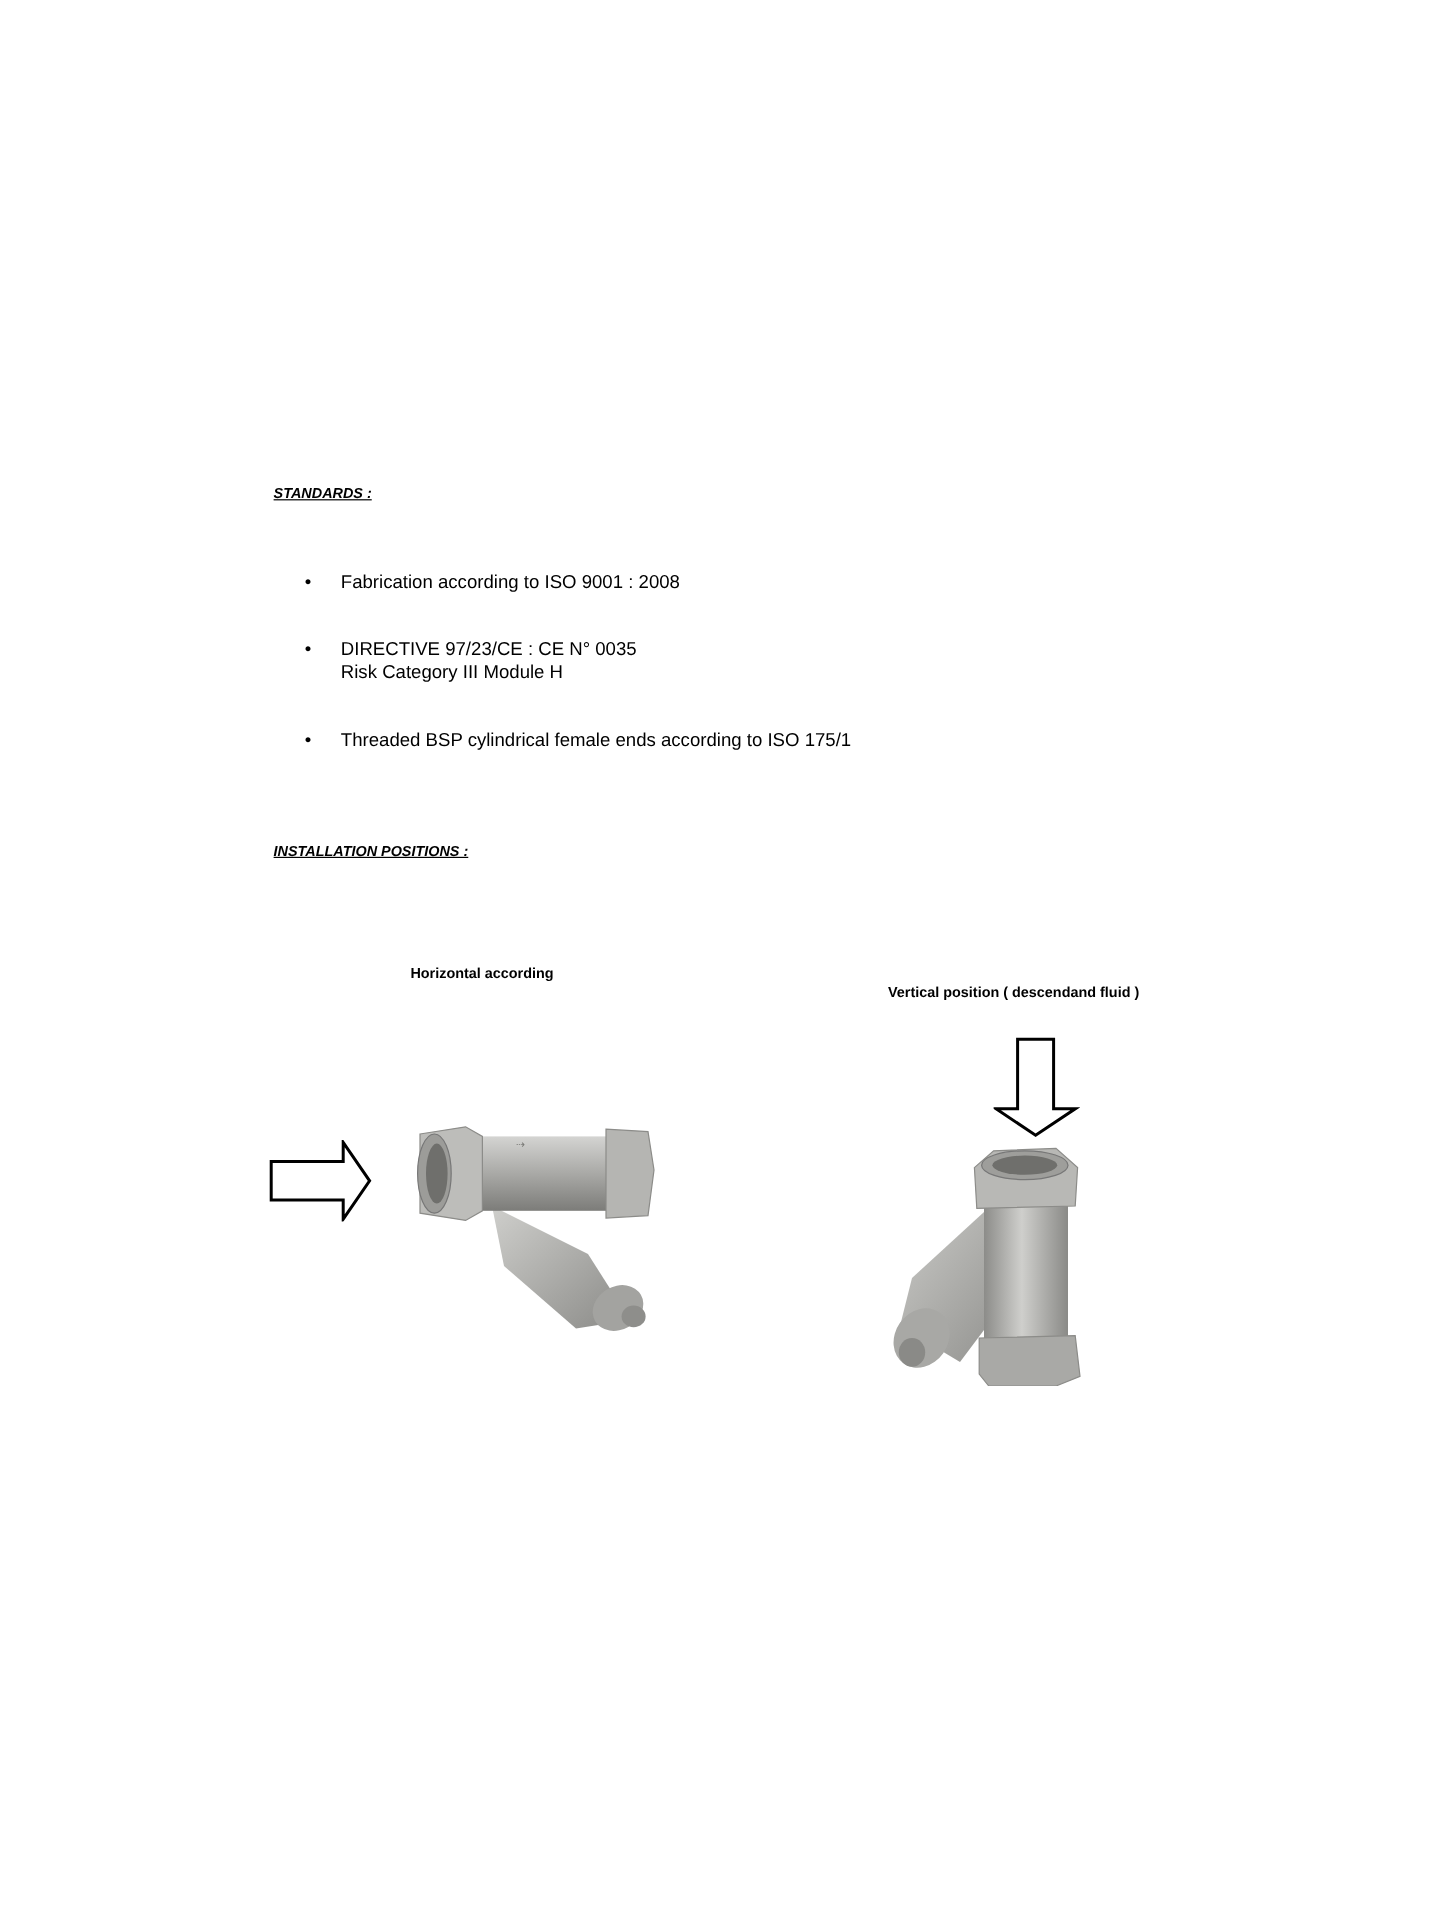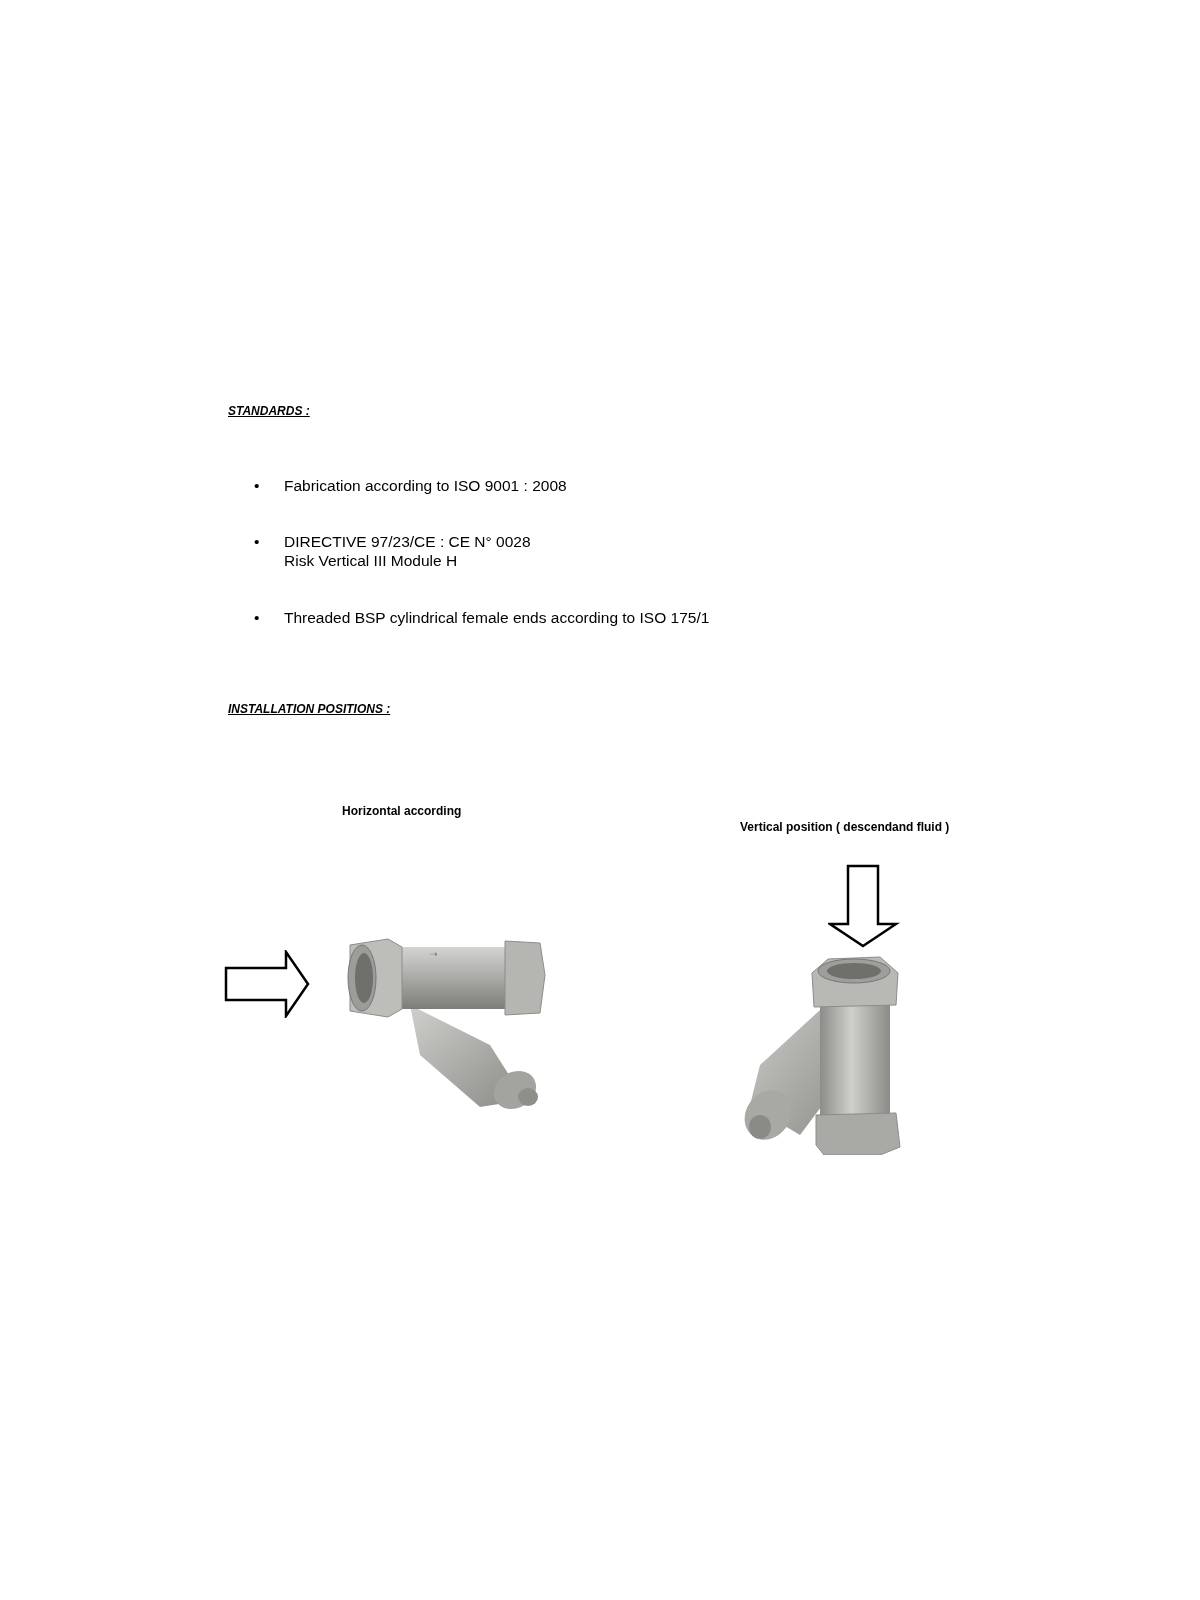--- a/index.html
+++ b/index.html
@@ -17,22 +17,22 @@
 
 <div class="abs heading" style="left:228px; top:404px;">STANDARDS :</div>
 
 <div class="bullet-row" style="top:476px;">
   <span class="bullet-dot">•</span>
   <span class="bullet-text">Fabrication according to ISO 9001 : 2008</span>
 </div>
 
 <div class="bullet-row" style="top:532px;">
   <span class="bullet-dot">•</span>
-  <span class="bullet-text">DIRECTIVE 97/23/CE : CE N° 0028</span>
-  <span class="bullet-text" style="top:19px;">Risk Vertical III Module H</span>
+  <span class="bullet-text">DIRECTIVE 97/23/CE : CE N° 0035</span>
+  <span class="bullet-text" style="top:19px;">Risk Category III Module H</span>
 </div>
 
 <div class="bullet-row" style="top:608px;">
   <span class="bullet-dot">•</span>
   <span class="bullet-text">Threaded BSP cylindrical female ends according to ISO 175/1</span>
 </div>
 
 <div class="abs heading" style="left:228px; top:702px;text-align:right;">INSTALLATION POSITIONS  :</div>
 
 <div class="abs caption" style="left:342px; top:804px;">Horizontal according</div>

